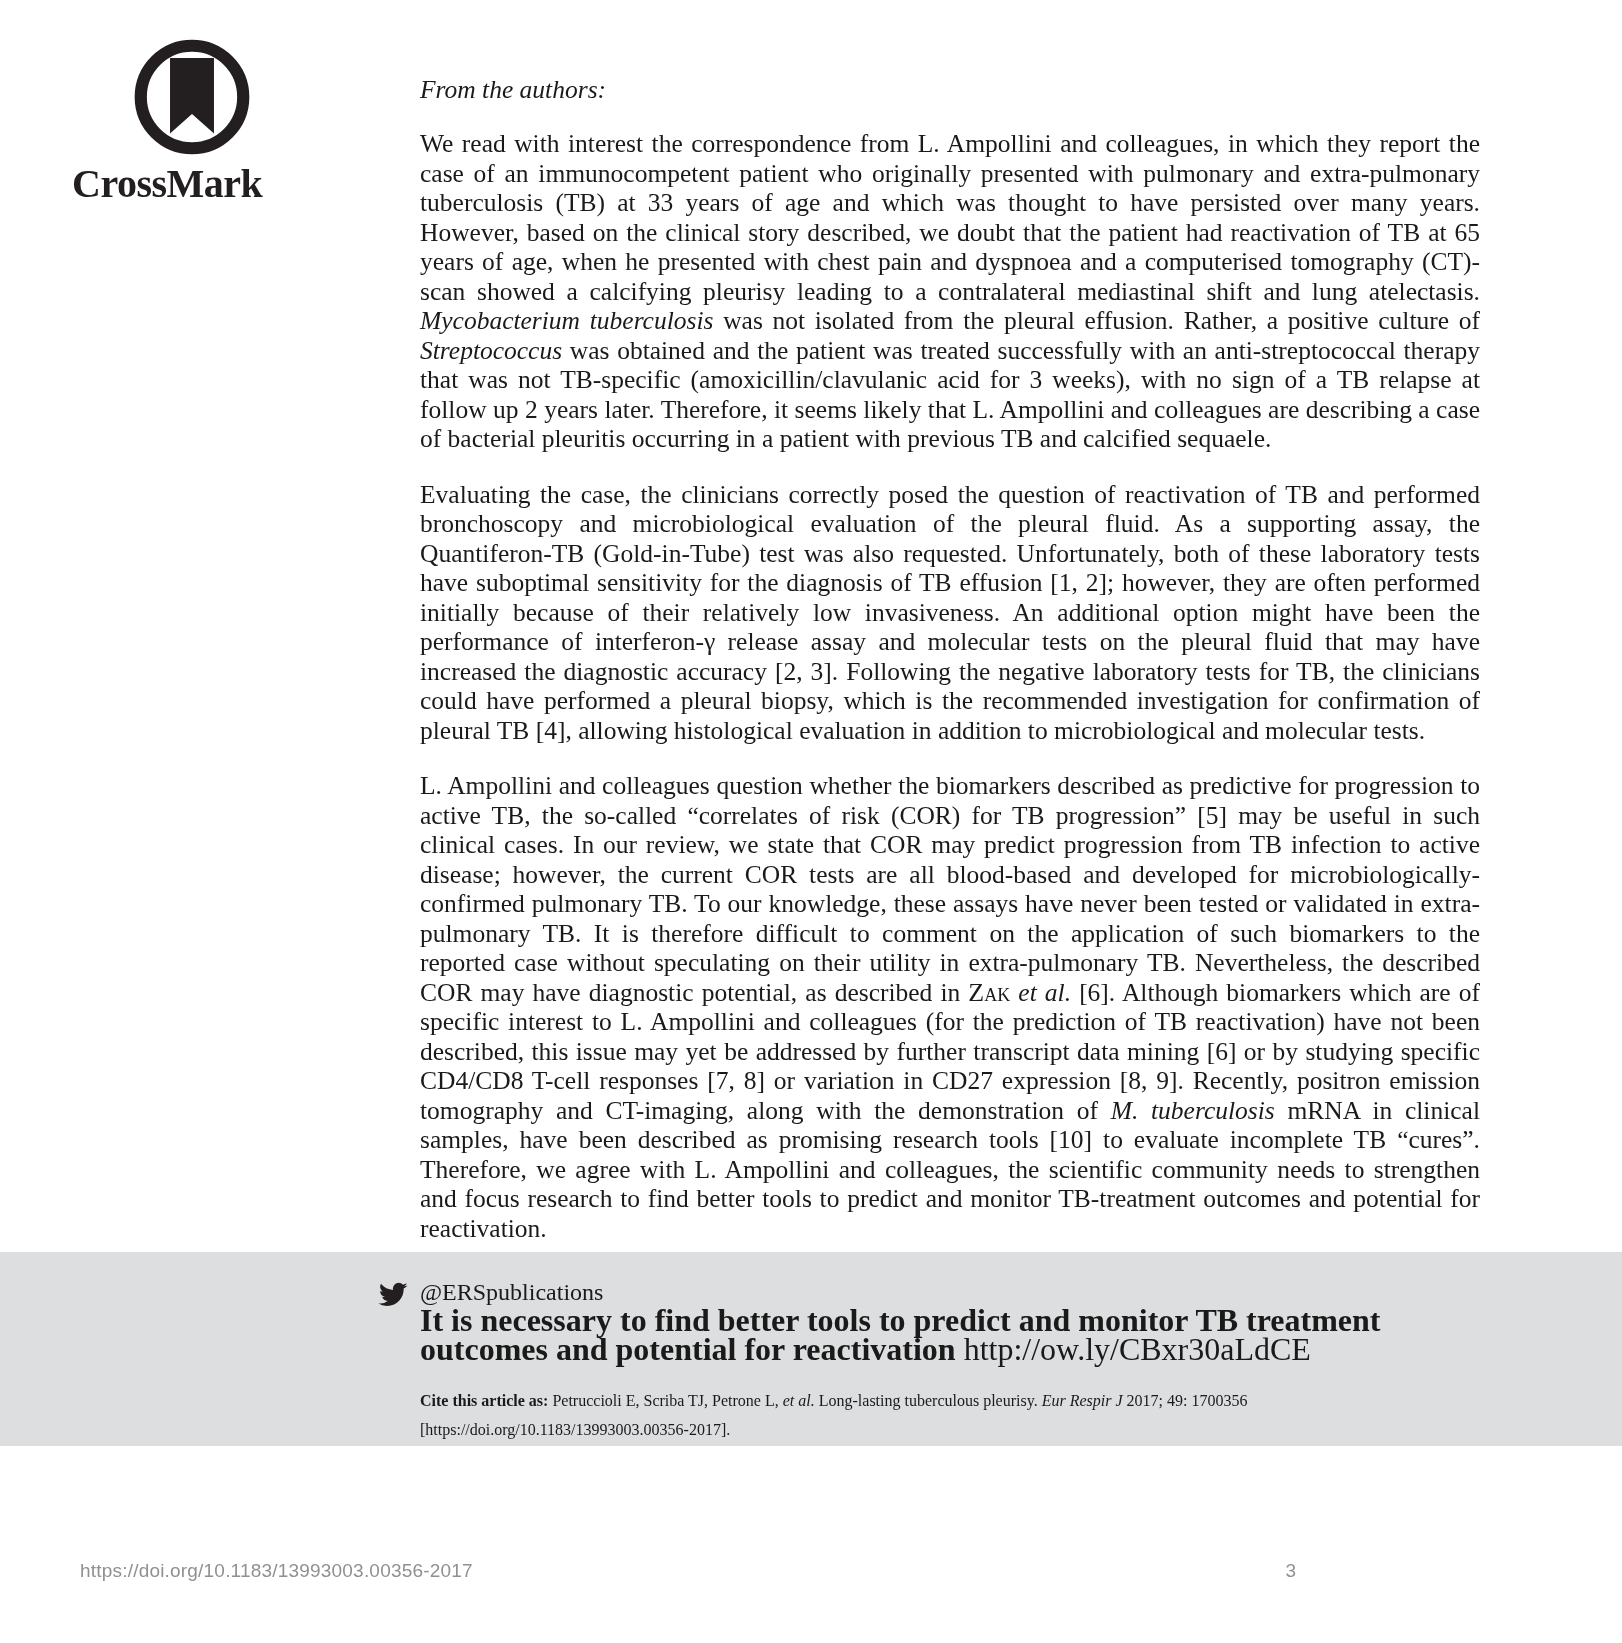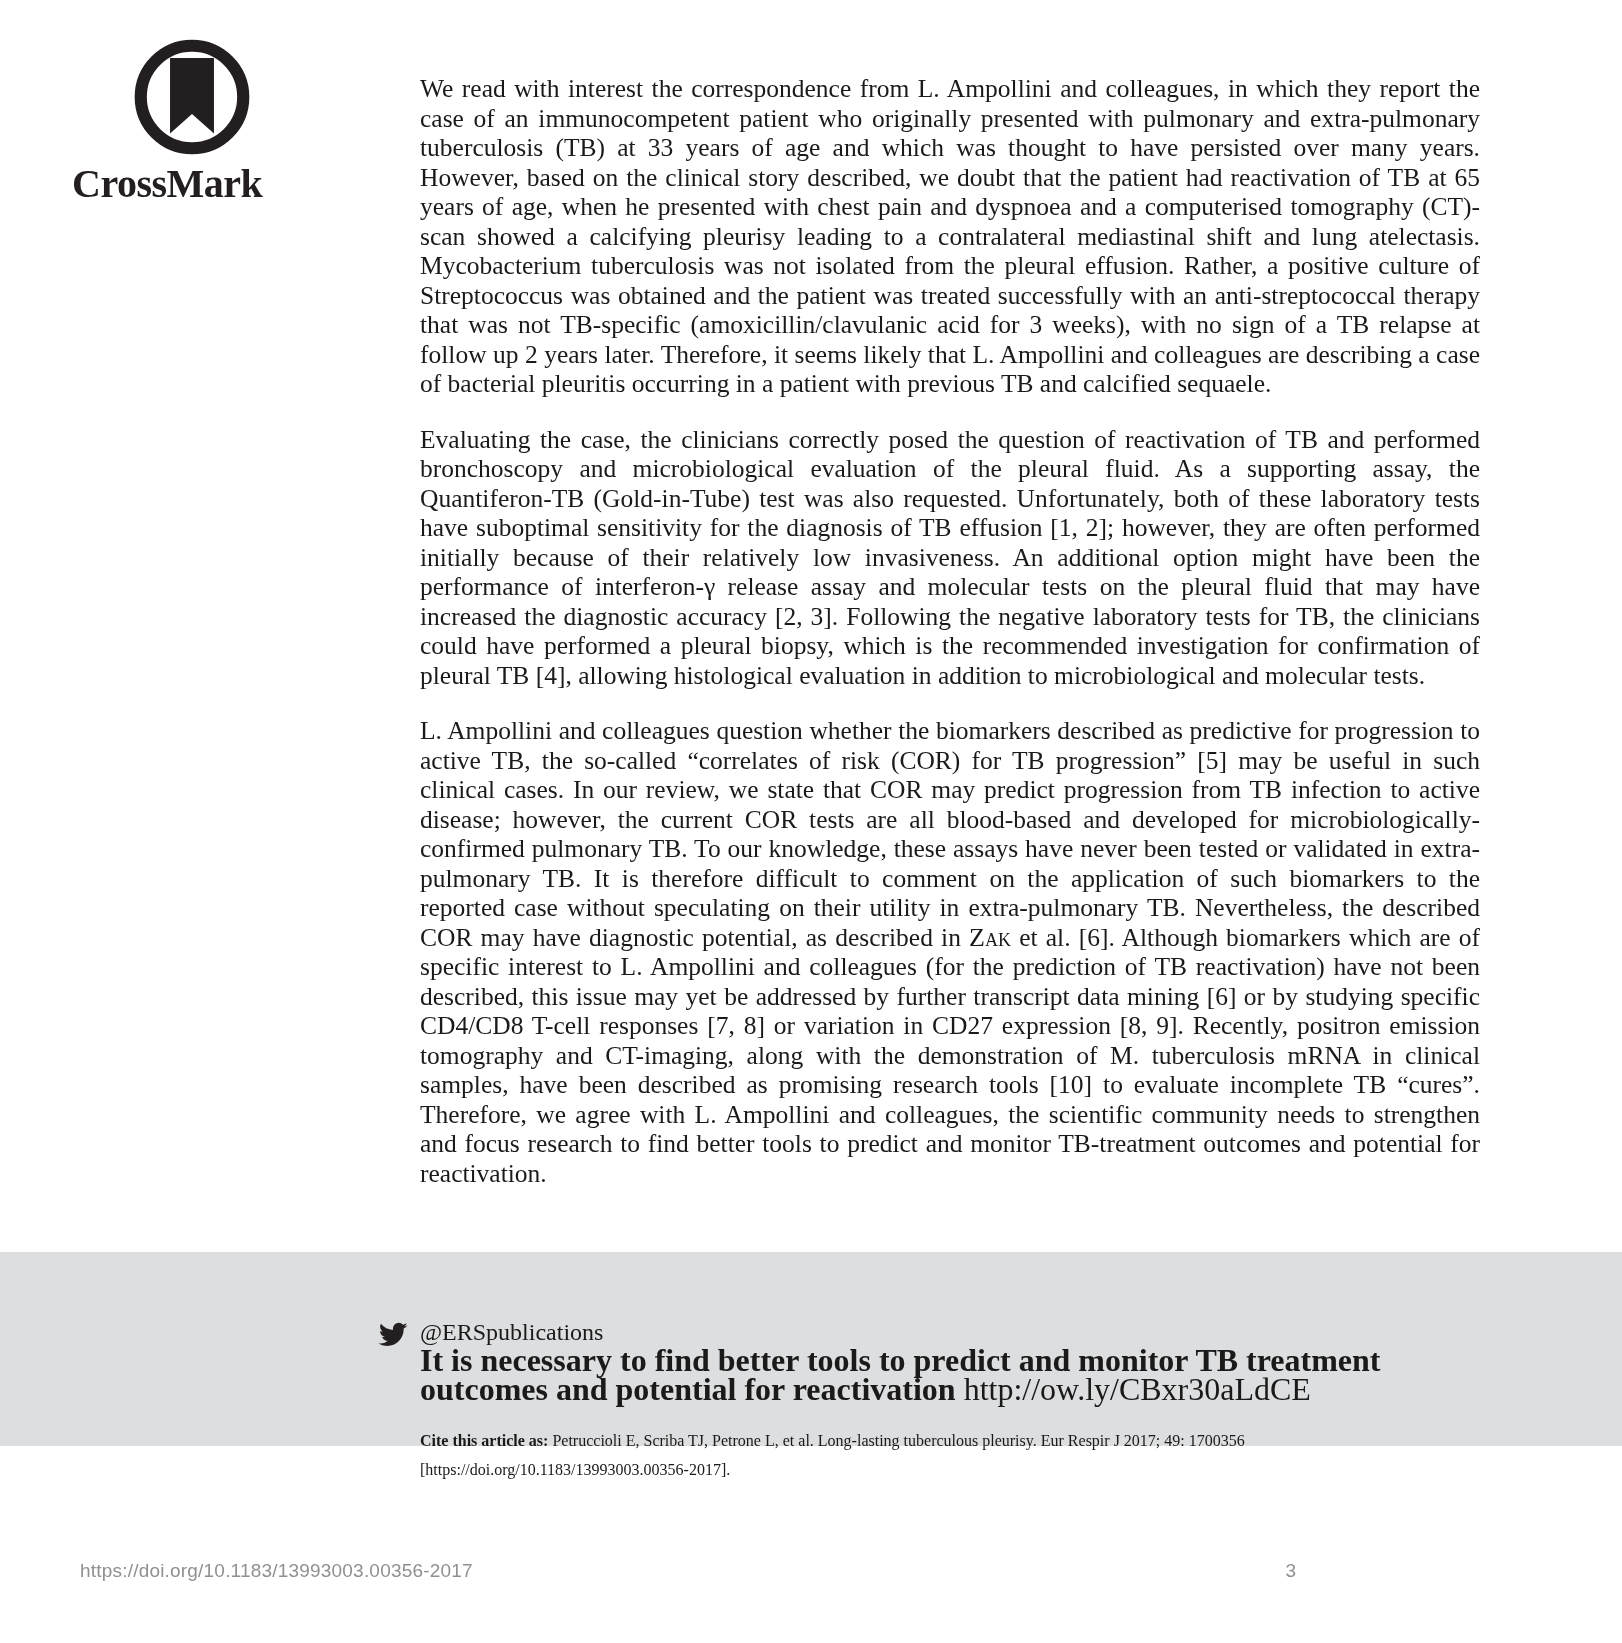--- a/index.html
+++ b/index.html
@@ -57,21 +57,21 @@
   }
   p.para {
     margin: 0 0 26px 0;
     font-size: 25.5px;
     line-height: 29.5px;
     text-align: justify;
     text-justify: inter-word;
     hyphens: none;
   }
   p.para:last-child { margin-bottom: 0; }
-  .it { }
+  .it { font-style: italic; }
   .smallcaps {
     font-variant: small-caps;
     font-size: 1.02em;
   }
 
   
   #highlight-band {
     position: absolute;
     left: 0;
     top: 1252px;
@@ -93,21 +93,20 @@
     position: absolute;
     left: -42px;
     top: 4px;
     width: 30px;
     height: 26px;
   }
   .tweet-handle {
     font-size: 24px;
     line-height: 28px;
     display: block;
-    margin-top: 40px;
   }
   .tweet-text {
     font-size: 32px;
     line-height: 29px;
     margin: 0;
     display: block;
   }
   .tweet-text .bold { font-weight: 700; }
   .tweet-url { font-weight: 400; }
 
@@ -150,20 +149,21 @@
 <div id="crossmark-logo">
   <svg class="cm-mark" viewBox="0 0 100 100">
     <circle cx="50" cy="50" r="42" fill="none" stroke="#231f20" stroke-width="10"></circle>
     <path d="M32 18 L68 18 L68 80 L50 64 L32 80 Z" fill="#231f20"></path>
   </svg>
   <span class="cm-word">CrossMark</span>
 </div>
 
 <div id="article-body">
 
+  <div class="lead-label">From the authors:</div>
 
   <p class="para" id="para-1"><span>We read with interest the correspondence from L. Ampollini and colleagues, in which they report the case of an immunocompetent patient who originally presented with pulmonary and extra-pulmonary tuberculosis (TB) at 33 years of age and which was thought to have persisted over many years. However, based on the clinical story described, we doubt that the patient had reactivation of TB at 65 years of age, when he presented with chest pain and dyspnoea and a computerised tomography (CT)-scan showed a calcifying pleurisy leading to a contralateral mediastinal shift and lung atelectasis. </span><span class="it">Mycobacterium tuberculosis</span><span> was not isolated from the pleural effusion. Rather, a positive culture of </span><span class="it">Streptococcus</span><span> was obtained and the patient was treated successfully with an anti-streptococcal therapy that was not TB-specific (amoxicillin/clavulanic acid for 3 weeks), with no sign of a TB relapse at follow up 2 years later. Therefore, it seems likely that L. Ampollini and colleagues are describing a case of bacterial pleuritis occurring in a patient with previous TB and calcified sequaele.</span></p>
   <p class="para" id="para-2"><span>Evaluating the case, the clinicians correctly posed the question of reactivation of TB and performed bronchoscopy and microbiological evaluation of the pleural fluid. As a supporting assay, the Quantiferon-TB (Gold-in-Tube) test was also requested. Unfortunately, both of these laboratory tests have suboptimal sensitivity for the diagnosis of TB effusion [1, 2]; however, they are often performed initially because of their relatively low invasiveness. An additional option might have been the performance of interferon-γ release assay and molecular tests on the pleural fluid that may have increased the diagnostic accuracy [2, 3]. Following the negative laboratory tests for TB, the clinicians could have performed a pleural biopsy, which is the recommended investigation for confirmation of pleural TB [4], allowing histological evaluation in addition to microbiological and molecular tests.</span></p>
   <p class="para" id="para-3"><span>L. Ampollini and colleagues question whether the biomarkers described as predictive for progression to active TB, the so-called “correlates of risk (COR) for TB progression” [5] may be useful in such clinical cases. In our review, we state that COR may predict progression from TB infection to active disease; however, the current COR tests are all blood-based and developed for microbiologically-confirmed pulmonary TB. To our knowledge, these assays have never been tested or validated in extra-pulmonary TB. It is therefore difficult to comment on the application of such biomarkers to the reported case without speculating on their utility in extra-pulmonary TB. Nevertheless, the described COR may have diagnostic potential, as described in </span><span class="smallcaps">Zak</span><span> </span><span class="it">et al.</span><span> [6]. Although biomarkers which are of specific interest to L. Ampollini and colleagues (for the prediction of TB reactivation) have not been described, this issue may yet be addressed by further transcript data mining [6] or by studying specific CD4/CD8 T-cell responses [7, 8] or variation in CD27 expression [8, 9]. Recently, positron emission tomography and CT-imaging, along with the demonstration of </span><span class="it">M. tuberculosis</span><span> mRNA in clinical samples, have been described as promising research tools [10] to evaluate incomplete TB “cures”. Therefore, we agree with L. Ampollini and colleagues, the scientific community needs to strengthen and focus research to find better tools to predict and monitor TB-treatment outcomes and potential for reactivation.</span></p>
 
 </div>
 
 <div id="highlight-band">
   <div id="highlight-inner">
 

